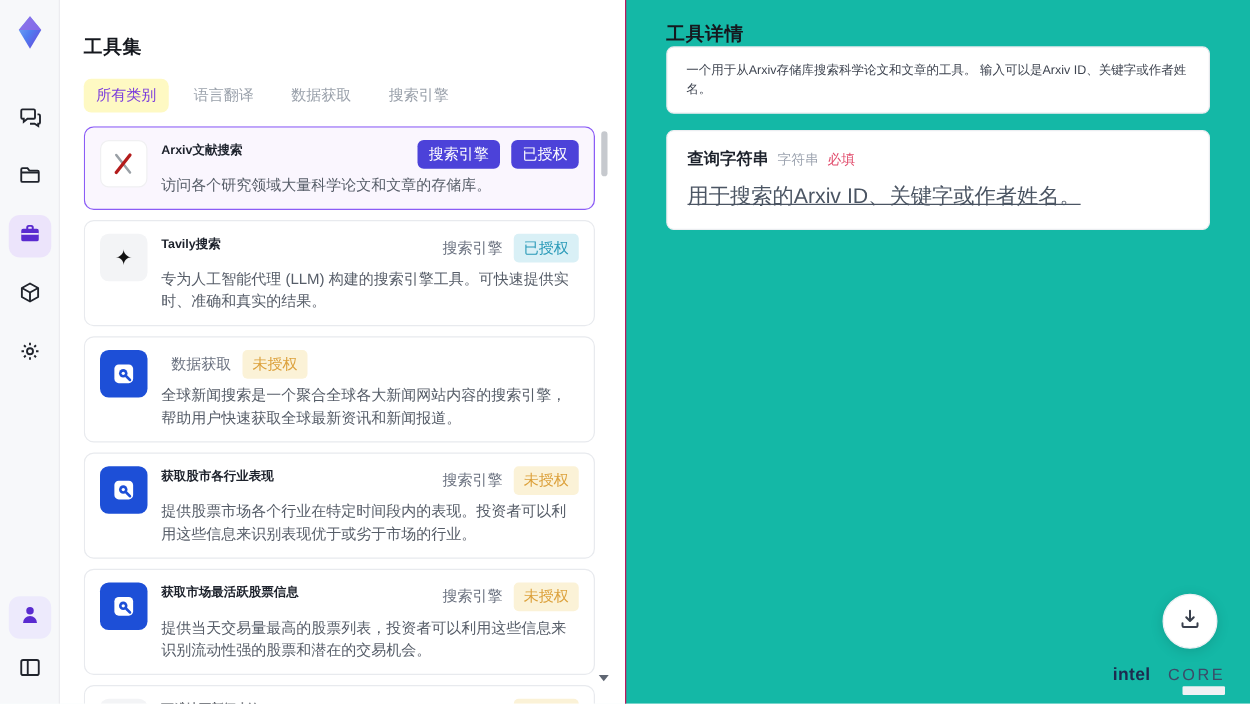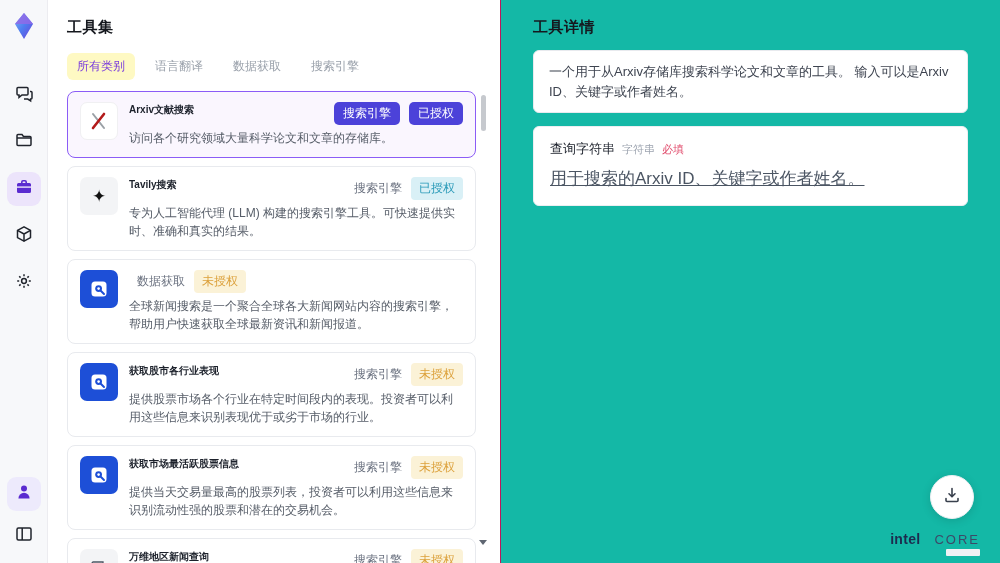--- a/index.html
+++ b/index.html
@@ -8,21 +8,21 @@
 
   
   .rail { width:48px; background:#f7f8fa; border-right:1px solid #ececf0; display:flex; flex-direction:column; align-items:center; padding:8px 0 10px; flex:none; }
   .rail .logo { width:36px; height:36px; display:flex; align-items:center; justify-content:center; margin-bottom:34px; }
   .rail-btn { width:34px; height:34px; border-radius:9px; display:flex; align-items:center; justify-content:center; margin-bottom:13px; cursor:pointer; }
   .rail-btn.active { background:#ece4fb; }
   .rail-spacer { flex:1; }
   .rail-btn.user { background:#edeafc; margin-bottom:8px; }
 
   
-  .tools-panel { width:452px; flex:none; background:#fff; padding:18px 12px 0 19px; display:flex; flex-direction:column; }
+  .tools-panel { width:452px; flex:none; background:#fff; padding:28px 12px 0 19px; display:flex; flex-direction:column; }
   .panel-title { font-size:15px; font-weight:bold; color:#15181e; letter-spacing:.5px; }
   .tabs { display:flex; gap:10px; margin-top:16px; }
   .tab { font-size:12px; color:#9aa1ab; padding:5px 10px; border-radius:6px; cursor:pointer; white-space:nowrap; }
   .tab.active { background:#fef9c3; color:#7a3bdd; }
 
   .list-wrap { position:relative; flex:1; margin-top:11px; padding-right:12px; overflow:hidden; }
   .scrollbar-thumb { position:absolute; right:2px; top:4px; width:5px; height:36px; border-radius:3px; background:#c6c9ce; }
   .scrollbar-arrow { position:absolute; right:1px; bottom:18px; width:0; height:0; border-left:4px solid transparent; border-right:4px solid transparent; border-top:5px solid #5f6672; }
 
   .card { display:flex; gap:11px; background:#fff; border:1px solid #e8eaee; border-radius:8px; padding:10px 12px; margin-bottom:8px; cursor:pointer; }
@@ -39,24 +39,24 @@
   .badge-plain { color:#6b7280; font-size:12px; white-space:nowrap; }
   .badge-cyan  { background:#d9f0f6; color:#2a9ab8; font-size:12px; padding:3px 8px; border-radius:4px; white-space:nowrap; }
   .badge-amber { background:#fbf2d7; color:#dca13c; font-size:12px; padding:3px 8px; border-radius:4px; white-space:nowrap; }
   .tool-desc { font-size:12px; color:#565d68; line-height:1.5; margin-top:4px; }
   .sparkle { font-size:17px; color:#111; line-height:1; }
 
   
   .details-panel { flex:1; background:#14b8a6; border-left:1px solid #be185d; padding:18px 32px; position:relative; }
   .details-title { font-size:15px; font-weight:bold; color:#15181e; letter-spacing:.5px; }
   .section-heading { font-size:13.5px; font-weight:bold; color:#1c212b; margin-top:21px; }
-  .info-box { background:#fff; border:1px solid #e8eaee; border-radius:6px; padding:11px 15px; margin-top:13px; font-size:13px; color:#3e4450; line-height:1.5; }
+  .info-box { background:#fff; border:1px solid #e8eaee; border-radius:6px; padding:11px 15px; font-size:10px; color:#3e4450; line-height:1.5; }
   .param-box { background:#fff; border:1px solid #eceef1; border-radius:6px; padding:13px 16px 15px; margin-top:13px; }
   .param-head { display:flex; align-items:baseline; gap:7px; }
-  .param-name { font-size:13px; font-weight:normal; color:#1c212b; }
+  .param-name { font-size:13px; font-weight:bold; color:#1c212b; }
   .param-type { font-size:11px; color:#9ca3af; }
   .param-required { font-size:11px; color:#e14d6d; }
   .param-desc { font-size:17px; color:#4b5563; margin-top:9px;text-decoration:underline; }
 
   .fab { position:absolute; right:26px; bottom:44px; width:44px; height:44px; border-radius:50%; background:#fff; border:1px solid #eef0f3; box-shadow:0 2px 10px rgba(0,0,0,.13); display:flex; align-items:center; justify-content:center; cursor:pointer; }
   .brand { position:absolute; right:20px; bottom:7px; text-align:center; line-height:1; }
   .brand-row { display:flex; align-items:baseline; gap:14px; }
   .brand-intel { font-size:14px; font-weight:bold; color:#1d2b4f; letter-spacing:.3px; }
   .brand-core { font-size:13px; font-weight:400; color:#3c4a68; letter-spacing:2px; text-transform:uppercase; }
   .brand-bar { margin:3px 0 0 auto; width:34px; height:7px; background:#f0f1f4; border-radius:1px; }

